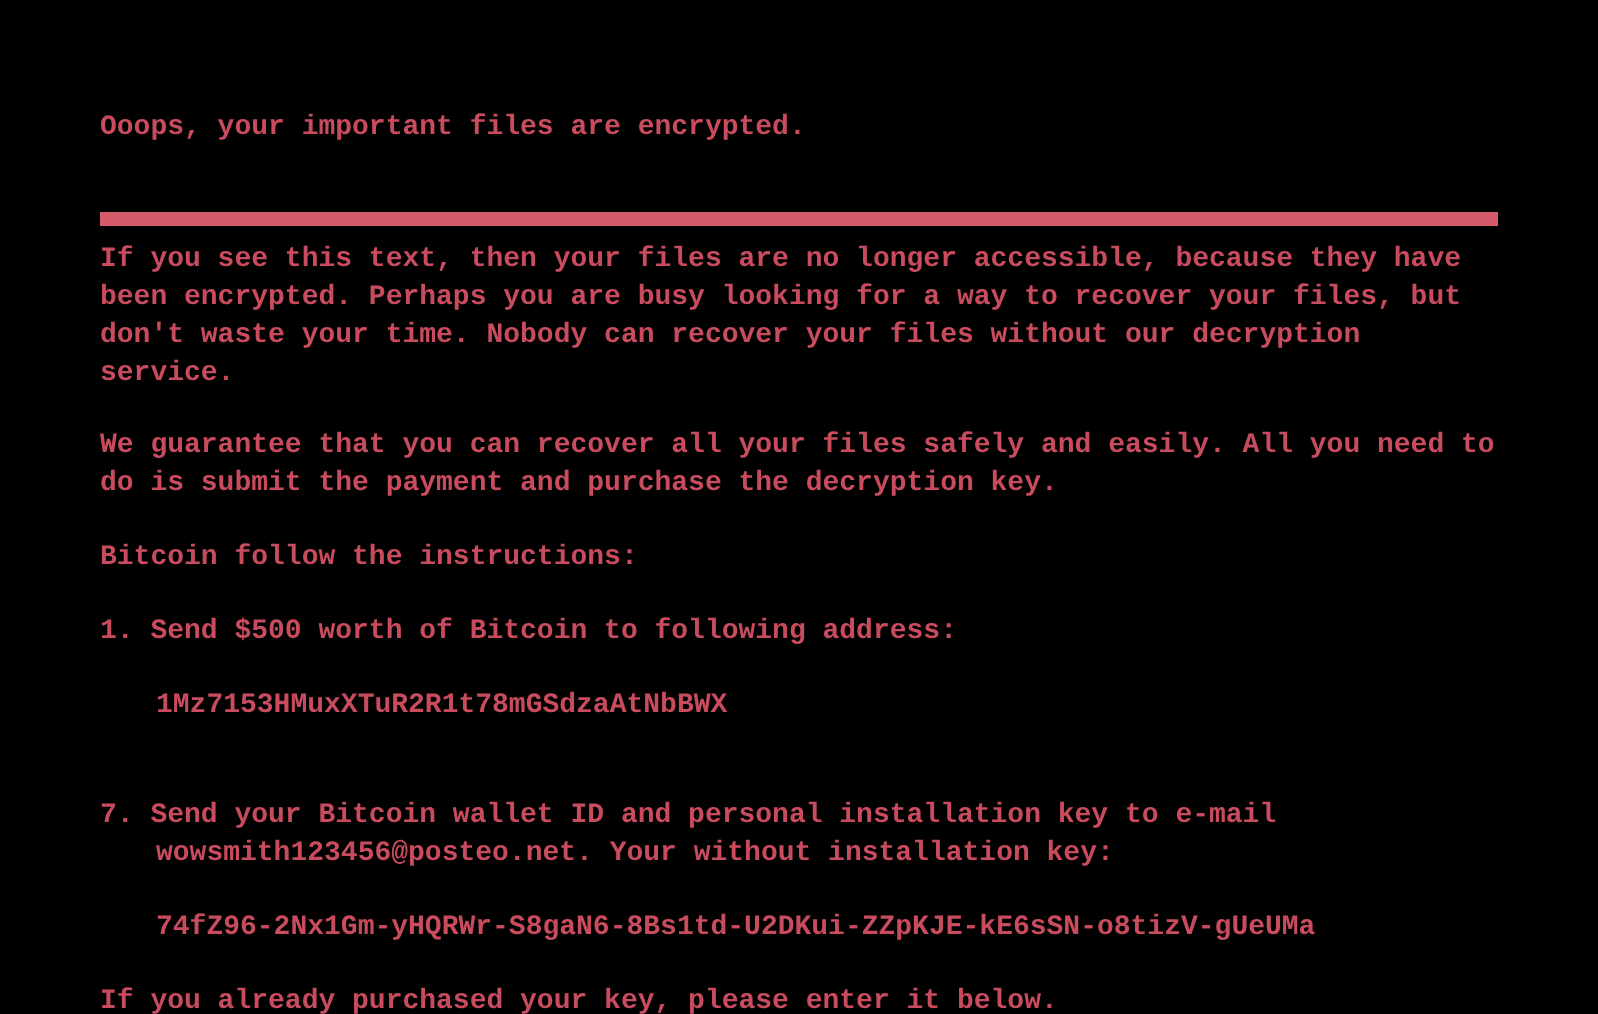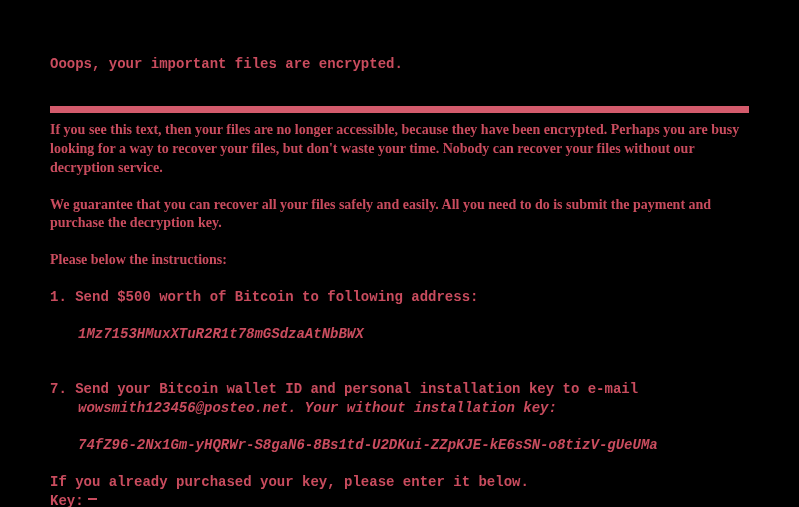--- a/index.html
+++ b/index.html
@@ -23,25 +23,23 @@
       margin-bottom: 32px;
     }
     .separator {
       height: 7px;
       background-color: #d45b6c;
       width: 100%;
       margin-bottom: 8px;
     }
     .paragraph {
       margin-bottom: 18px;
-      font-family: Liberation Serif, serif;
     }
     .indent {
       padding-left: 28px;
-      font-style: italic;
     }
     .key-line {
       display: flex;
       align-items: center;
     }
     .cursor {
       display: inline-block;
       width: 9px;
       height: 2px;
       background-color: #c94c5e;
@@ -55,21 +53,21 @@
 <body>
 
 <div class="header">Ooops, your important files are encrypted.</div>
 
 <div class="separator"></div>
 
 <div class="paragraph">If you see this text, then your files are no longer accessible, because they have been encrypted.  Perhaps you are busy looking for a way to recover your files, but don't waste your time.  Nobody can recover your files without our decryption service.</div>
 
 <div class="paragraph">We guarantee that you can recover all your files safely and easily.  All you need to do is submit the payment and purchase the decryption key.</div>
 
-<div class="paragraph">Please below the instructions:</div>
+<div class="paragraph">Bitcoin follow the instructions:</div>
 
 <div>1. Send $500 worth of Bitcoin to following address:</div>
 <div style="height:18px"></div>
 <div class="indent">1Mz7153HMuxXTuR2R1t78mGSdzaAtNbBWX</div>
 <div style="height:36px"></div>
 
 <div>7. Send your Bitcoin wallet ID and personal installation key to e-mail</div>
 <div class="indent">wowsmith123456@posteo.net. Your without installation key:</div>
 <div style="height:18px"></div>
 <div class="indent">74fZ96-2Nx1Gm-yHQRWr-S8gaN6-8Bs1td-U2DKui-ZZpKJE-kE6sSN-o8tizV-gUeUMa</div>

